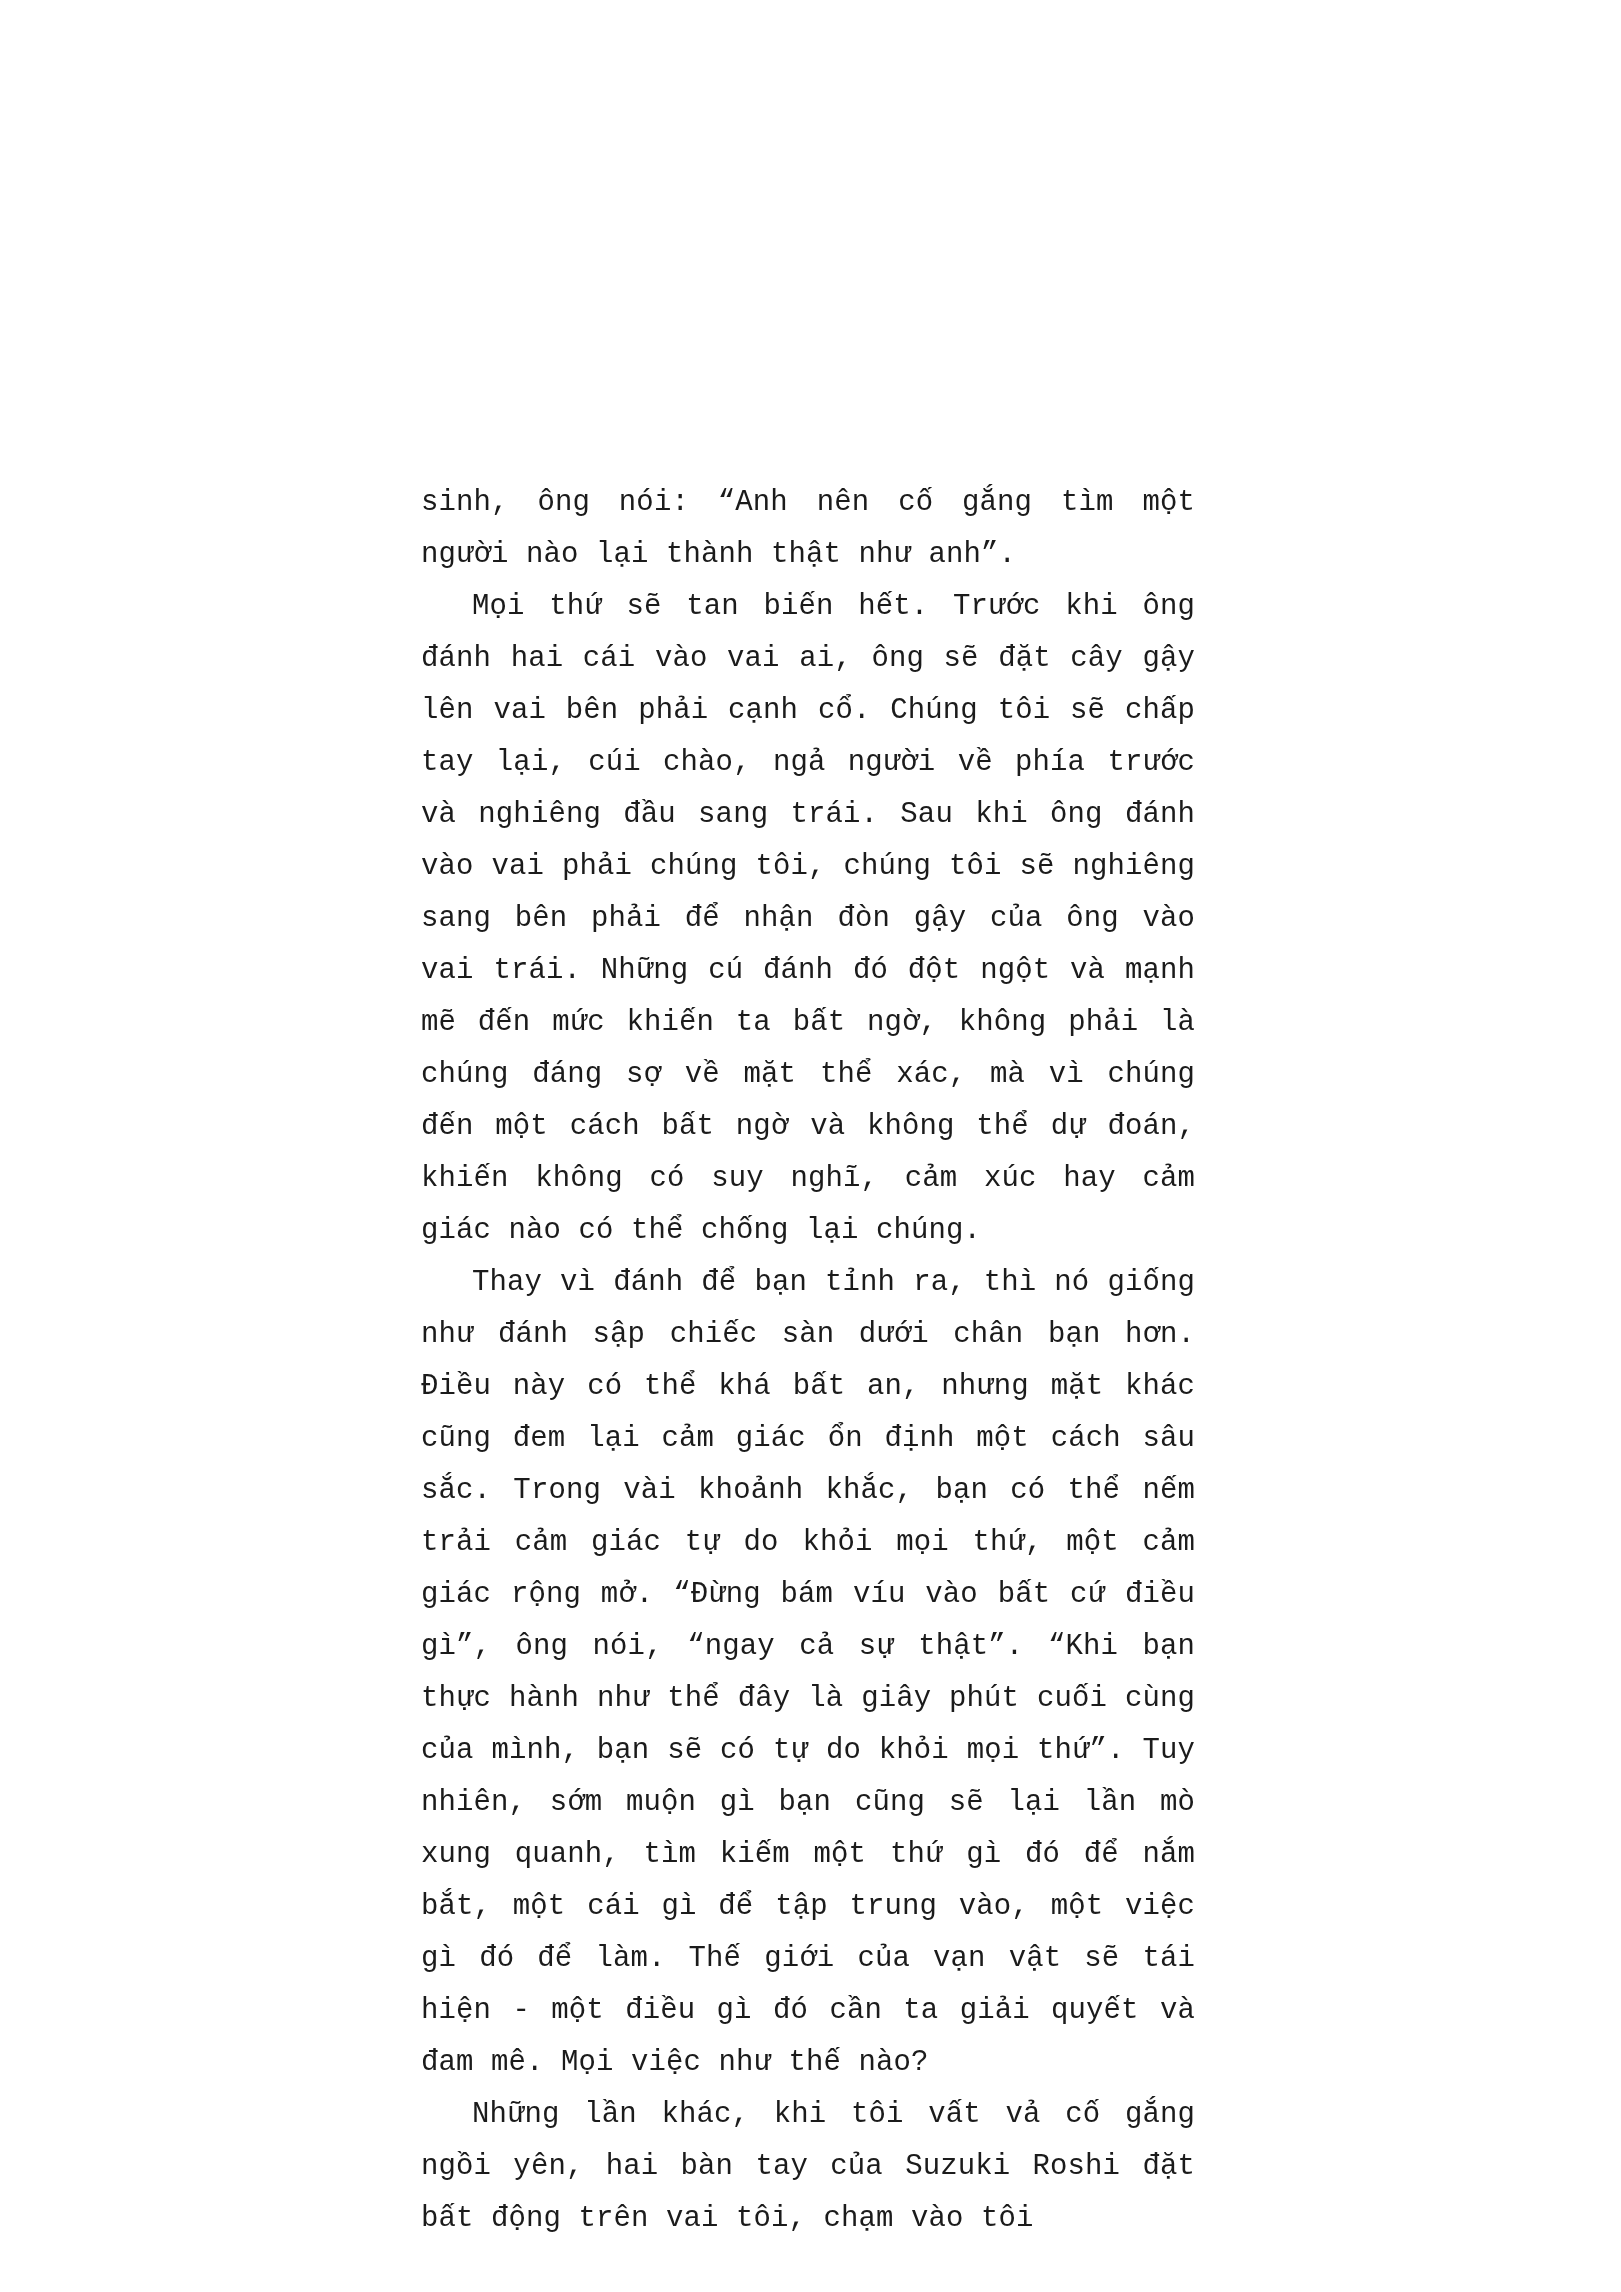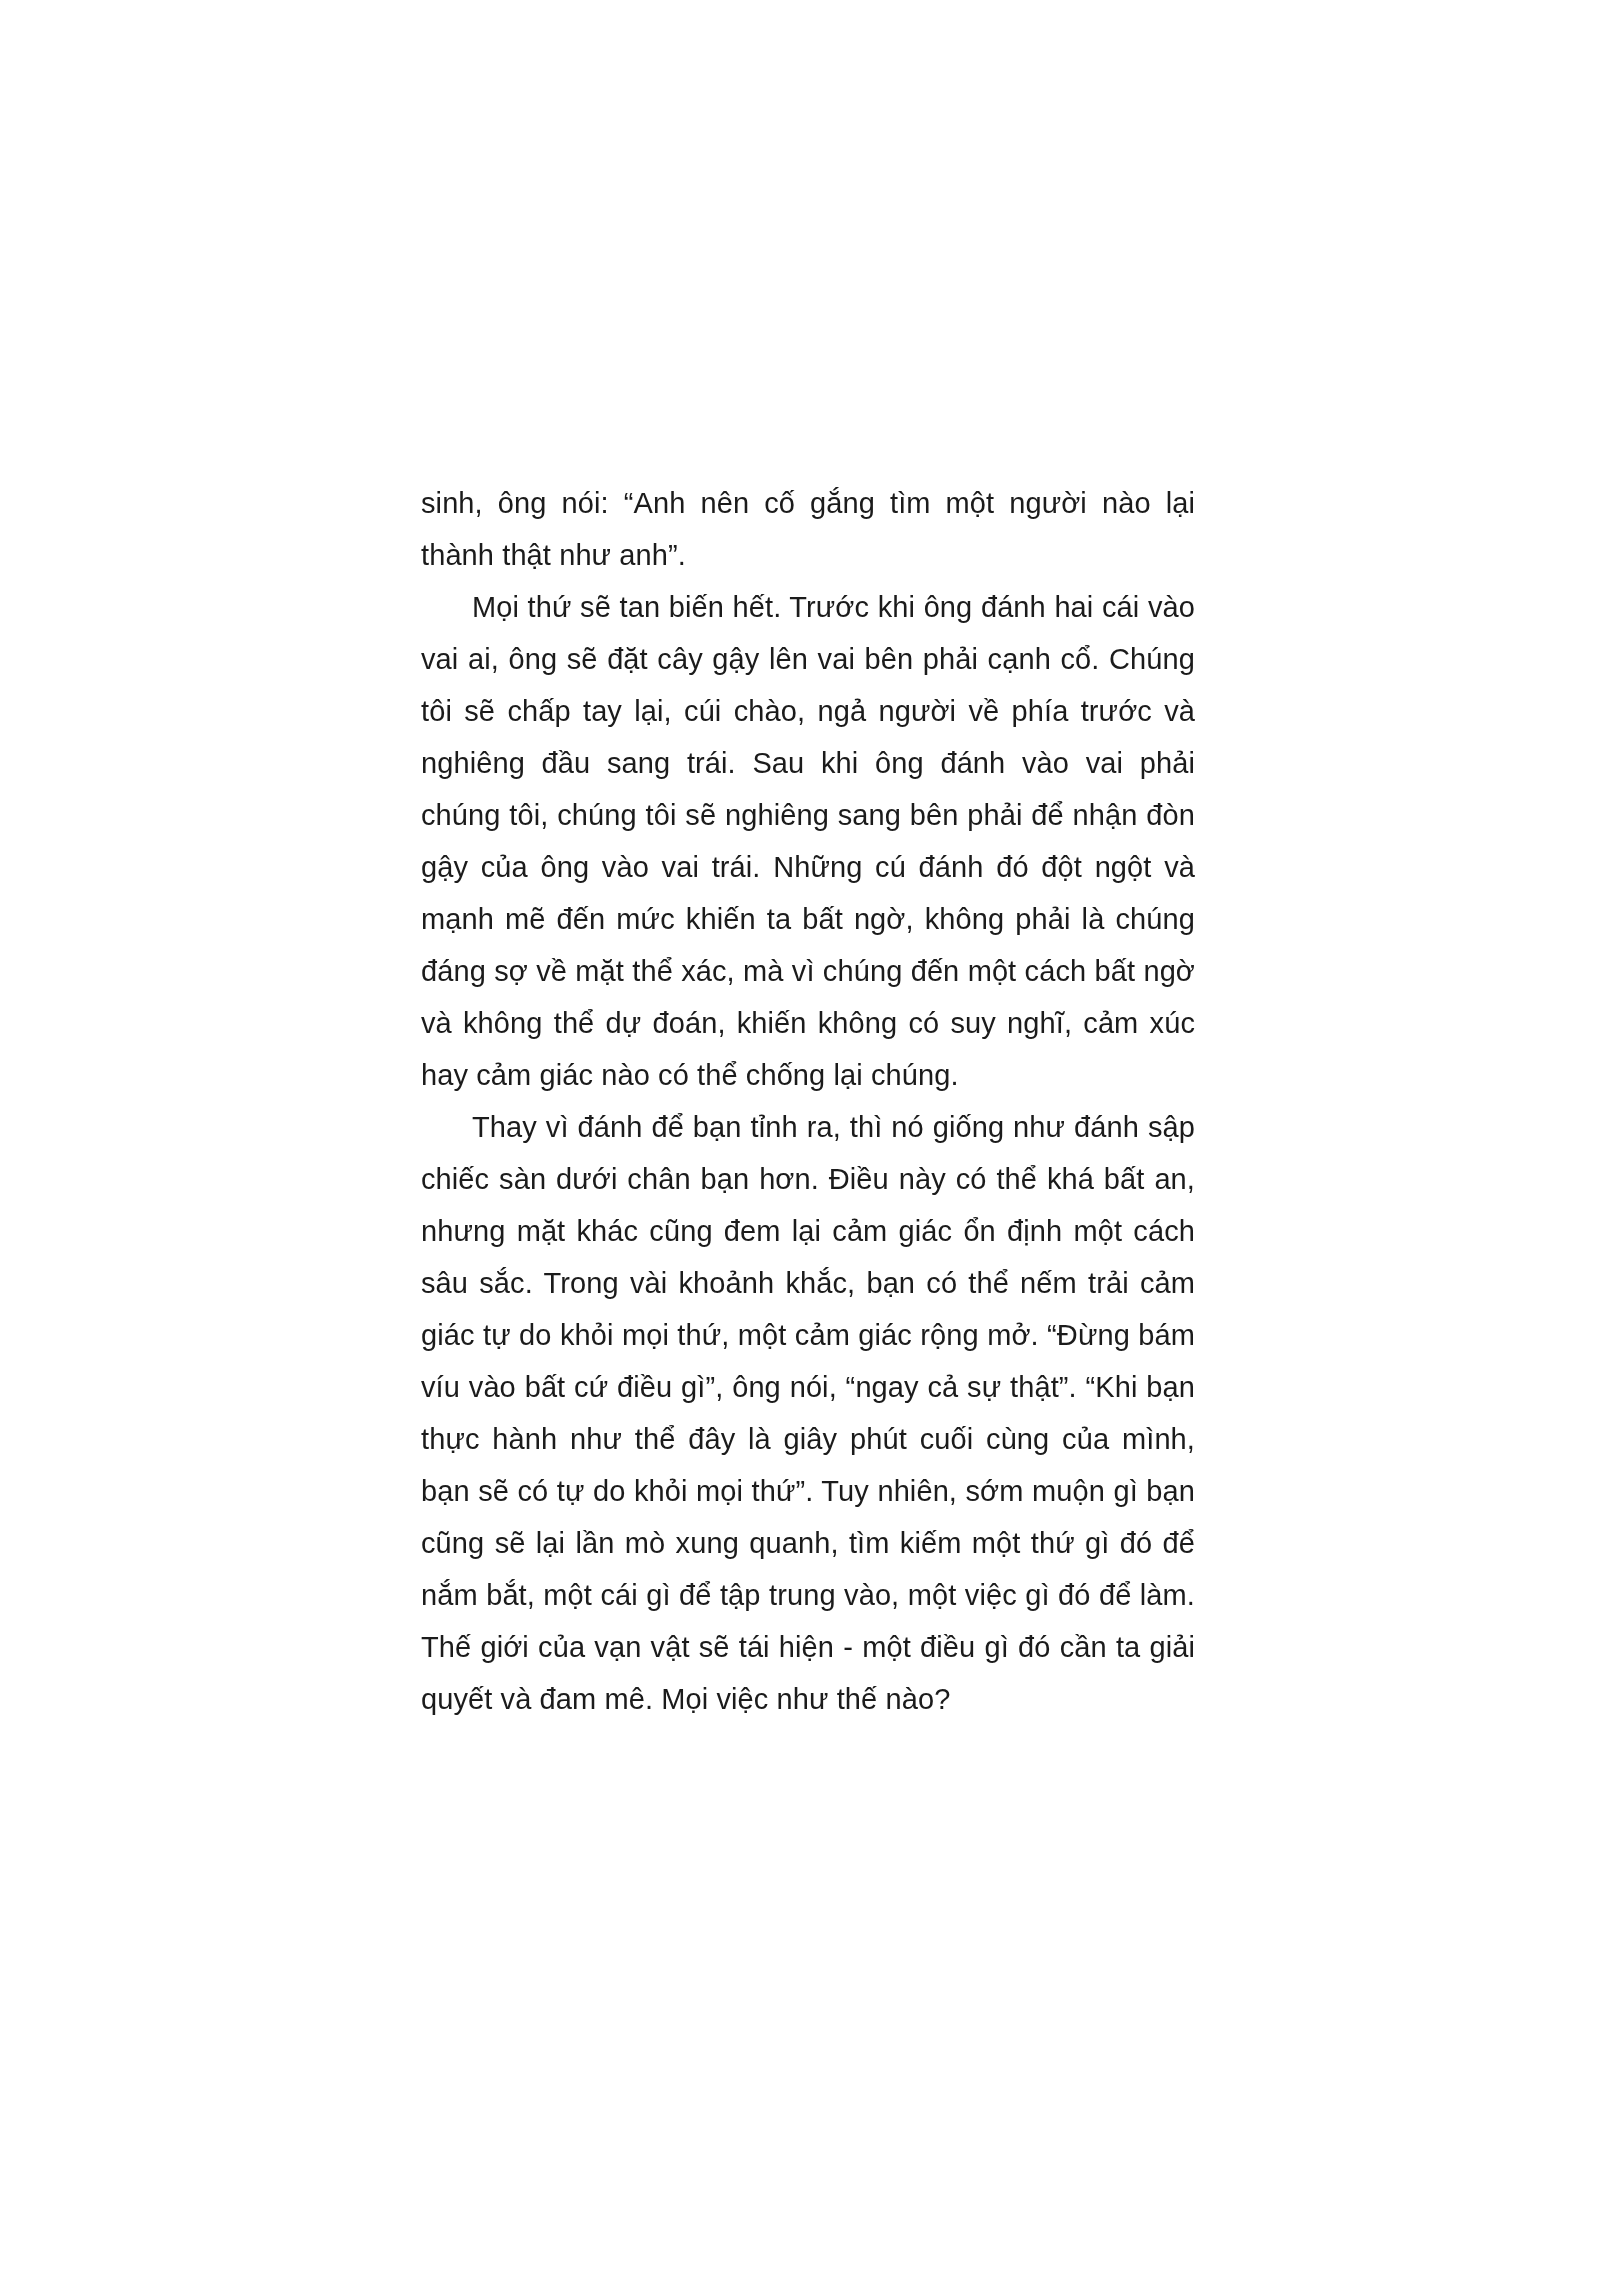--- a/index.html
+++ b/index.html
@@ -6,21 +6,21 @@
     margin: 0;
     padding: 0;
     background: #ffffff;
   }
   .page {
     position: relative;
     width: 1621px;
     height: 2293px;
     background: #ffffff;
     overflow: hidden;
-    font-family: Liberation Sans, sans-serif;
+    font-family: Liberation Mono, monospace;
   }
   .text-block {
     position: absolute;
     left: 421px;
     top: 477px;
     width: 774px;
   }
   .para {
     margin: 0;
     font-size: 29px;
@@ -38,15 +38,16 @@
   }
 </style>
 </head>
 <body>
 
 <div class="page">
   <div class="text-block">
     <p class="para">sinh, ông nói: “Anh nên cố gắng tìm một người nào lại thành thật như anh”.</p>
     <p class="para indent">Mọi thứ sẽ tan biến hết. Trước khi ông đánh hai cái vào vai ai, ông sẽ đặt cây gậy lên vai bên phải cạnh cổ. Chúng tôi sẽ chấp tay lại, cúi chào, ngả người về phía trước và nghiêng đầu sang trái. Sau khi ông đánh vào vai phải chúng tôi, chúng tôi sẽ nghiêng sang bên phải để nhận đòn gậy của ông vào vai trái. Những cú đánh đó đột ngột và mạnh mẽ đến mức khiến ta bất ngờ, không phải là chúng đáng sợ về mặt thể xác, mà vì chúng đến một cách bất ngờ và không thể dự đoán, khiến không có suy nghĩ, cảm xúc hay cảm giác nào có thể chống lại chúng.</p>
     <p class="para indent">Thay vì đánh để bạn tỉnh ra, thì nó giống như đánh sập chiếc sàn dưới chân bạn hơn. Điều này có thể khá bất an, nhưng mặt khác cũng đem lại cảm giác ổn định một cách sâu sắc. Trong vài khoảnh khắc, bạn có thể nếm trải cảm giác tự do khỏi mọi thứ, một cảm giác rộng mở. “Đừng bám víu vào bất cứ điều gì”, ông nói, “ngay cả sự thật”. “Khi bạn thực hành như thể đây là giây phút cuối cùng của mình, bạn sẽ có tự do khỏi mọi thứ”. Tuy nhiên, sớm muộn gì bạn cũng sẽ lại lần mò xung quanh, tìm kiếm một thứ gì đó để nắm bắt, một cái gì để tập trung vào, một việc gì đó để làm. Thế giới của vạn vật sẽ tái hiện - một điều gì đó cần ta giải quyết và đam mê. Mọi việc như thế nào?</p>
+    <p class="para indent">Những lần khác, khi tôi vất vả cố gắng ngồi yên, hai bàn tay của Suzuki Roshi đặt bất động trên vai tôi, chạm vào tôi</p>
   </div>
 </div>
 
 
 </body></html>

